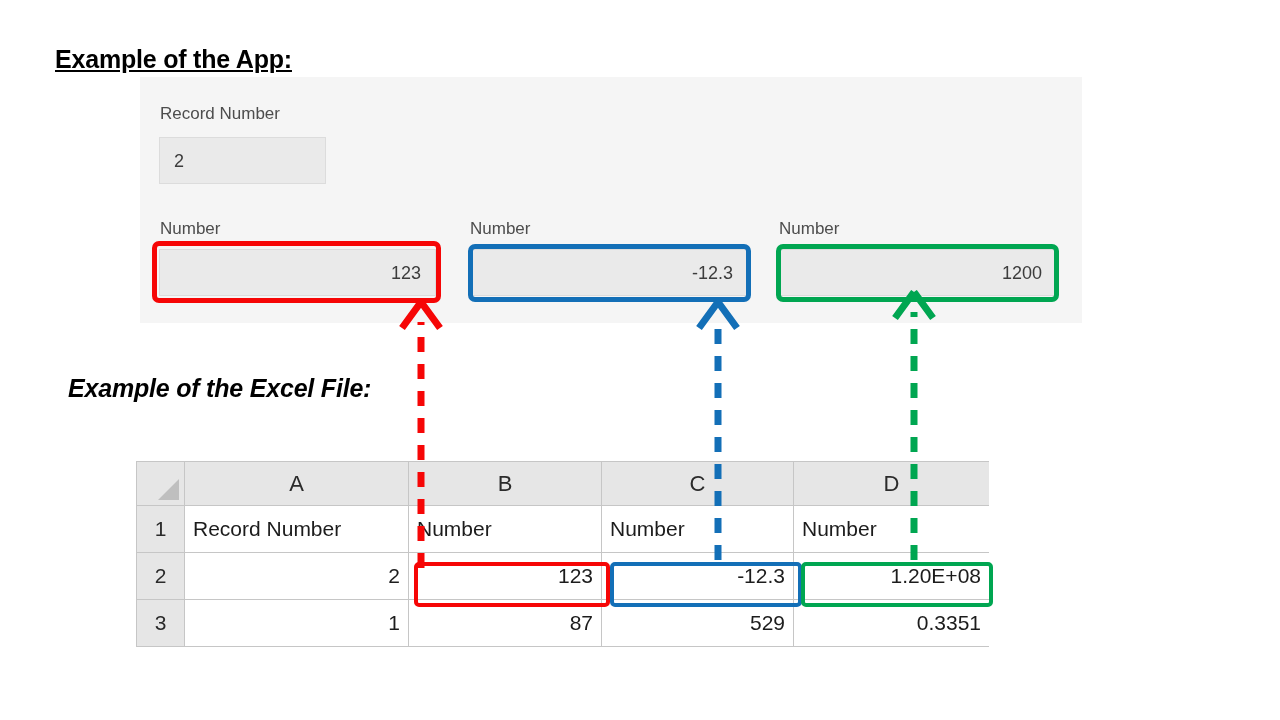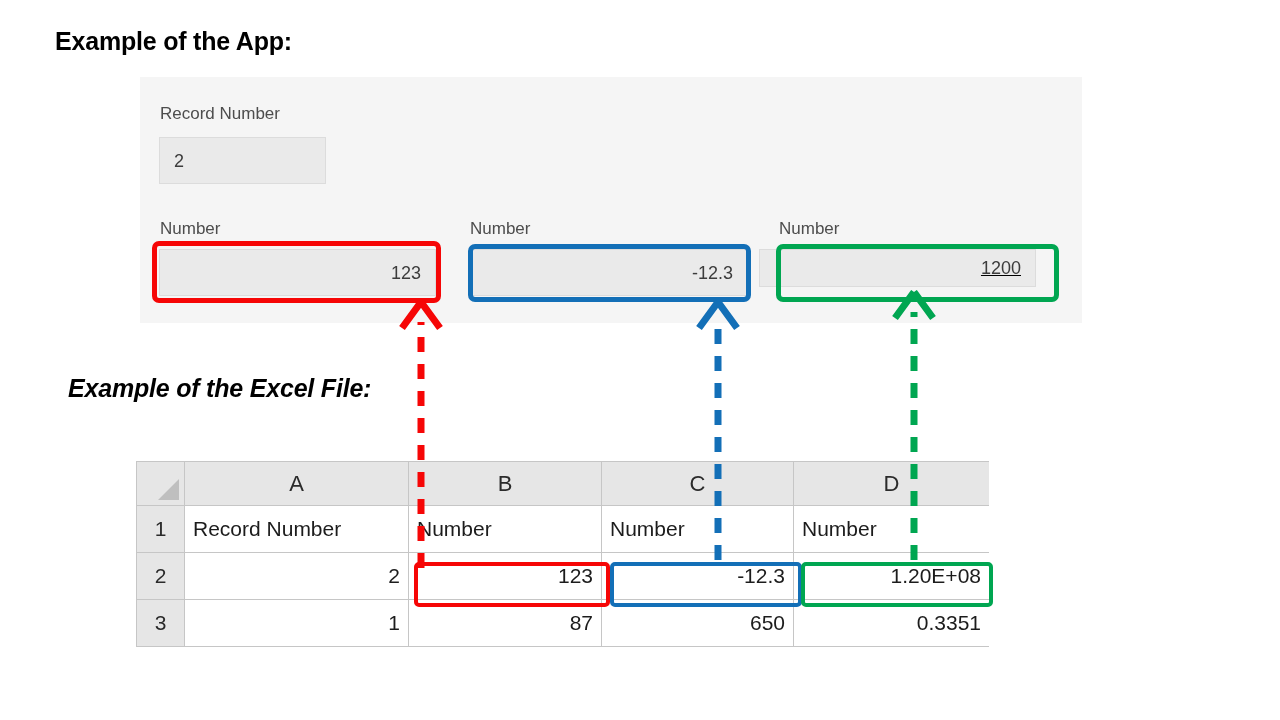--- a/index.html
+++ b/index.html
@@ -18,21 +18,21 @@
 
   
   .heading {
     position: absolute;
     font-weight: bold;
     color: #000000;
     font-size: 25px;
     line-height: 33px;
     letter-spacing: -0.2px;
   }
-  #heading-app { left: 55px; top: 25px; }
+  #heading-app { left: 55px; top: 43px; text-decoration: underline; }
   #heading-excel { left: 68px; top: 372px; width: 320px; font-style: italic; }
 
   
   #app-panel {
     position: absolute;
     left: 140px;
     top: 77px;
     width: 942px;
     height: 246px;
     background: #F5F5F5;
@@ -64,21 +64,21 @@
   
   #record-label { left: 160px; top: 104px; }
   #record-box   { left: 159px; top: 137px; width: 167px; height: 47px; }
 
   
   #num1-label { left: 160px; top: 219px; }
   #num1-box   { left: 159px; top: 249px; width: 277px; height: 47px; }
   #num2-label { left: 470px; top: 219px; }
   #num2-box   { left: 471px; top: 249px; width: 277px; height: 47px; }
   #num3-label { left: 779px; top: 219px; }
-  #num3-box   { left: 759px; top: 249px; width: 277px; height: 38px; text-decoration: underline; }
+  #num3-box   { left: 780px; top: 249px; width: 277px; height: 47px; }
 
   
   .ring {
     position: absolute;
     box-sizing: border-box;
     border-style: solid;
     border-width: 5px;
     border-radius: 7px;
     pointer-events: none;
   }
@@ -230,21 +230,21 @@
         <th class="rowhead">2</th>
         <td class="cell right">2</td>
         <td class="cell right">123</td>
         <td class="cell right">-12.3</td>
         <td class="cell right">1.20E+08</td>
       </tr>
       <tr>
         <th class="rowhead">3</th>
         <td class="cell right">1</td>
         <td class="cell right">87</td>
-        <td class="cell right">650</td>
+        <td class="cell right">529</td>
         <td class="cell right">0.3351</td>
       </tr>
     </tbody>
   </table>
 </div>
 
 <div class="ring" id="ring-xl-red"></div>
 <div class="ring" id="ring-xl-blue"></div>
 <div class="ring" id="ring-xl-green"></div>
 

